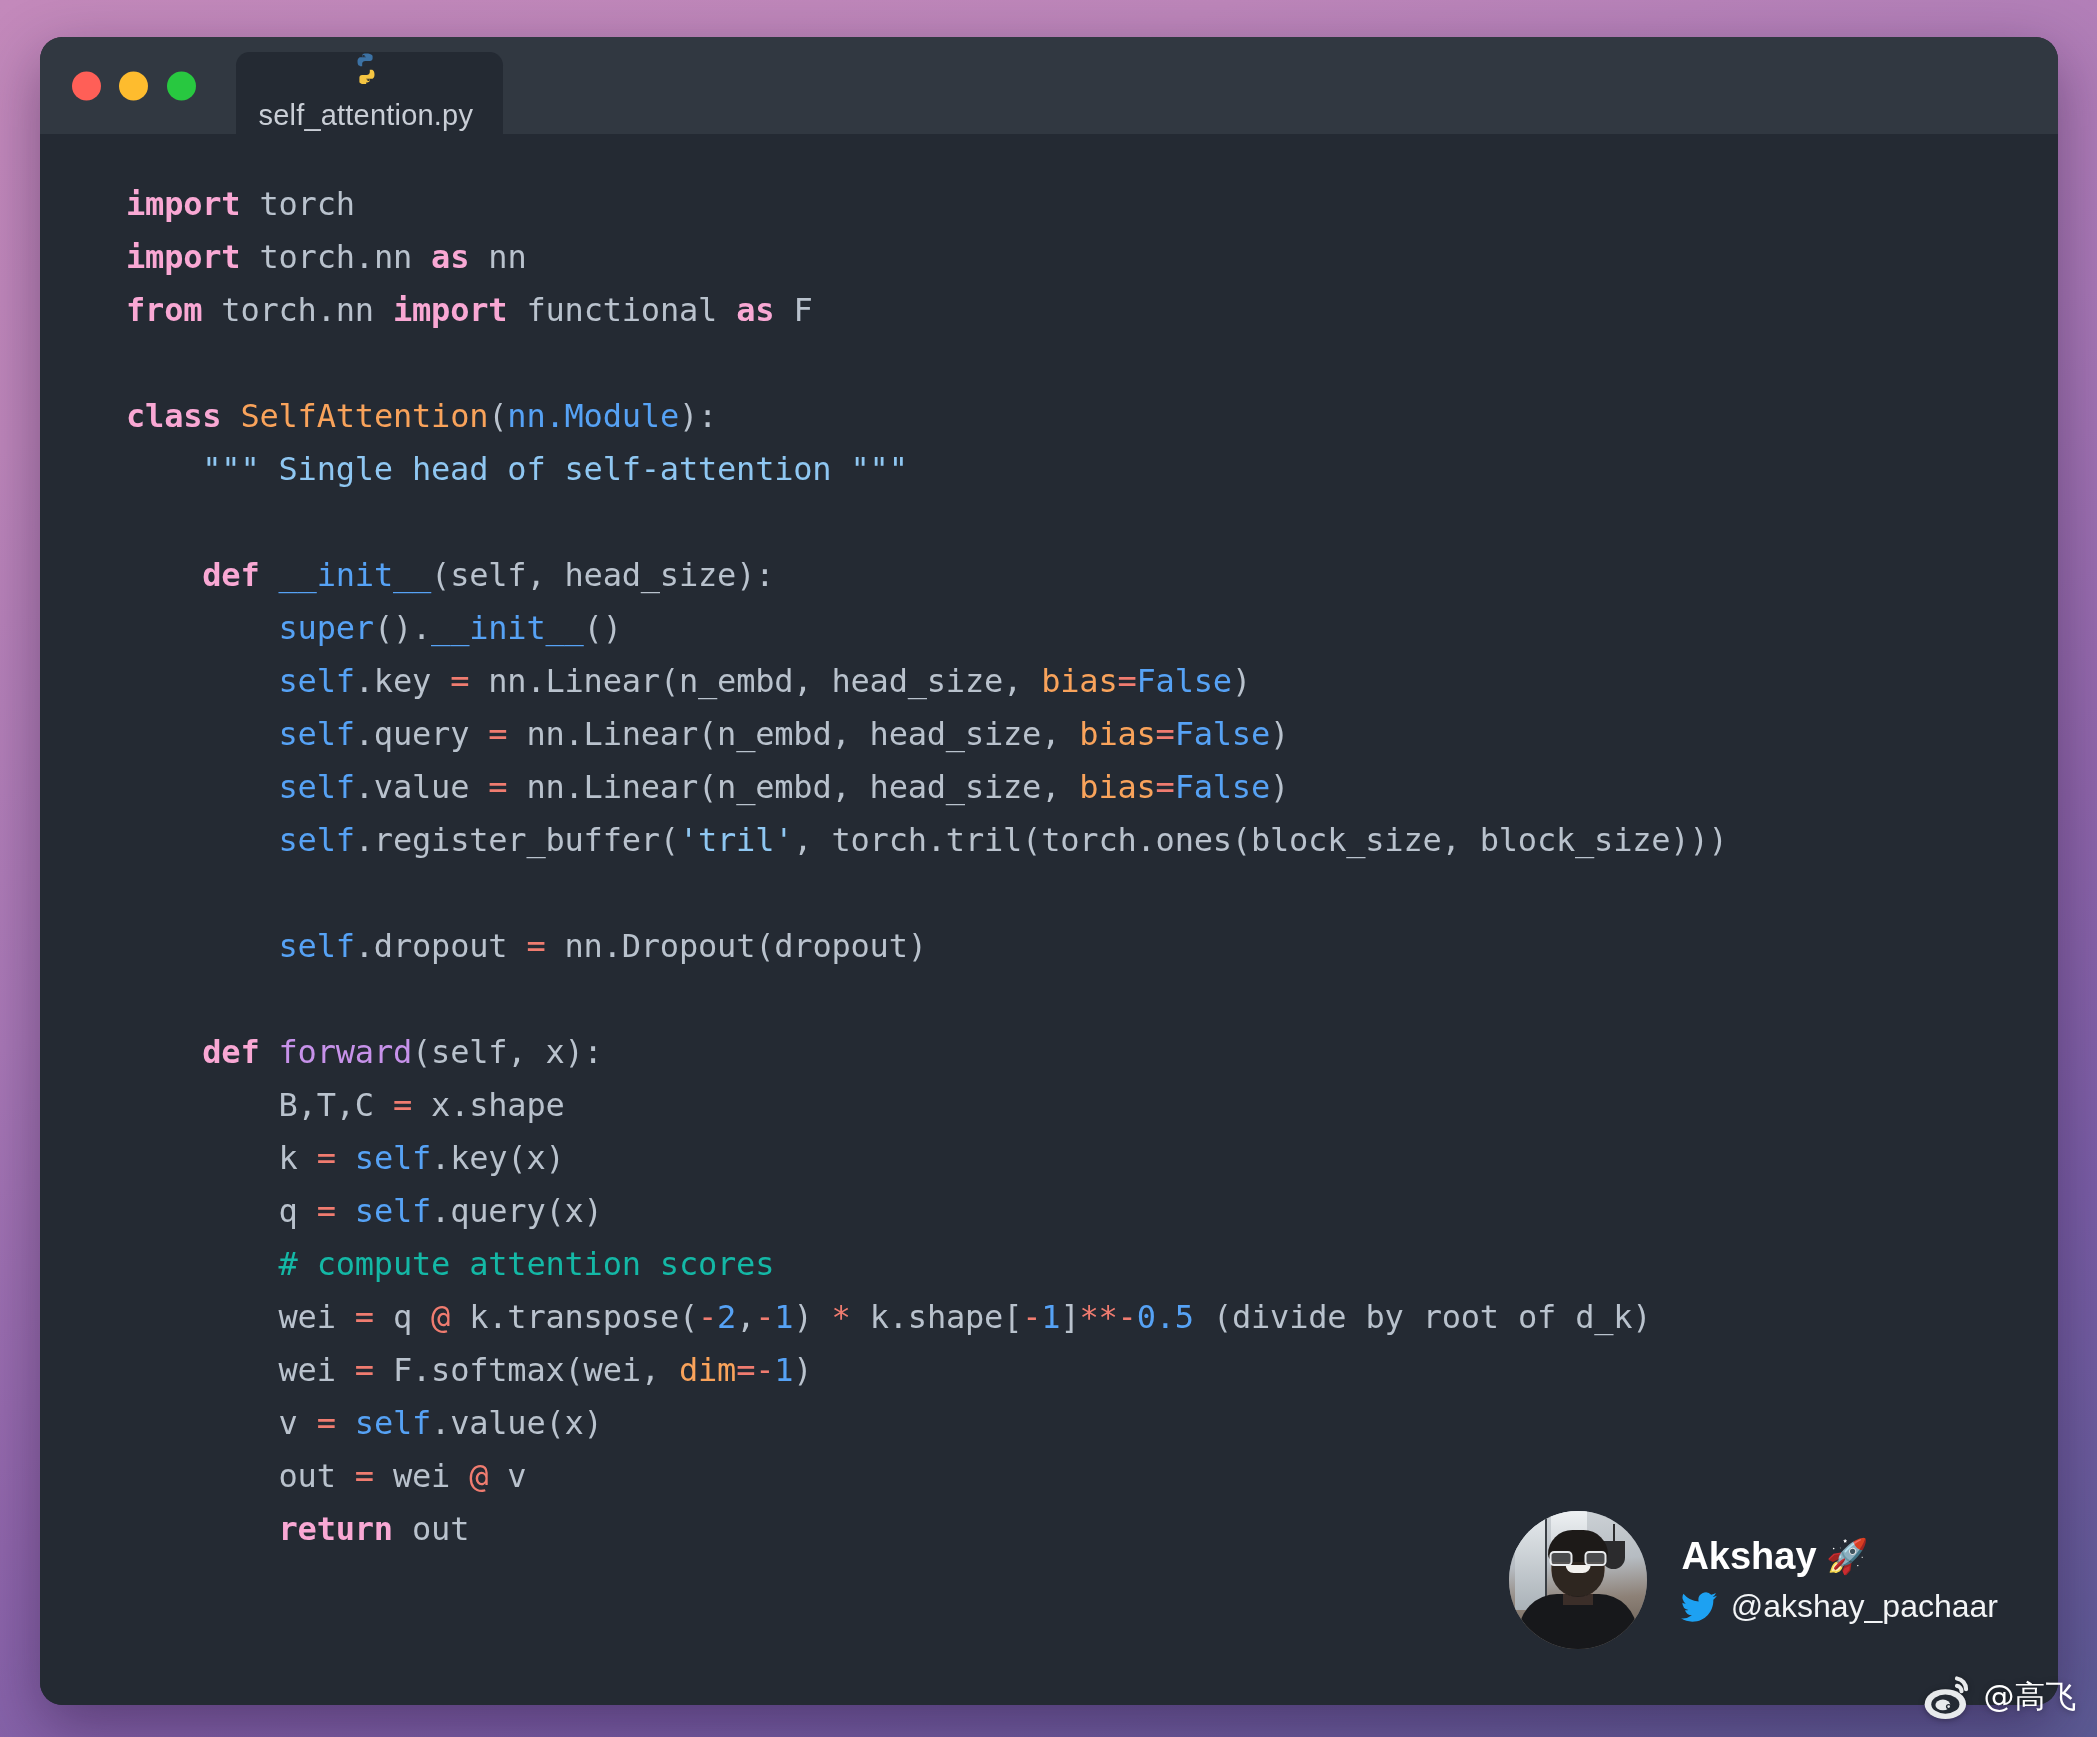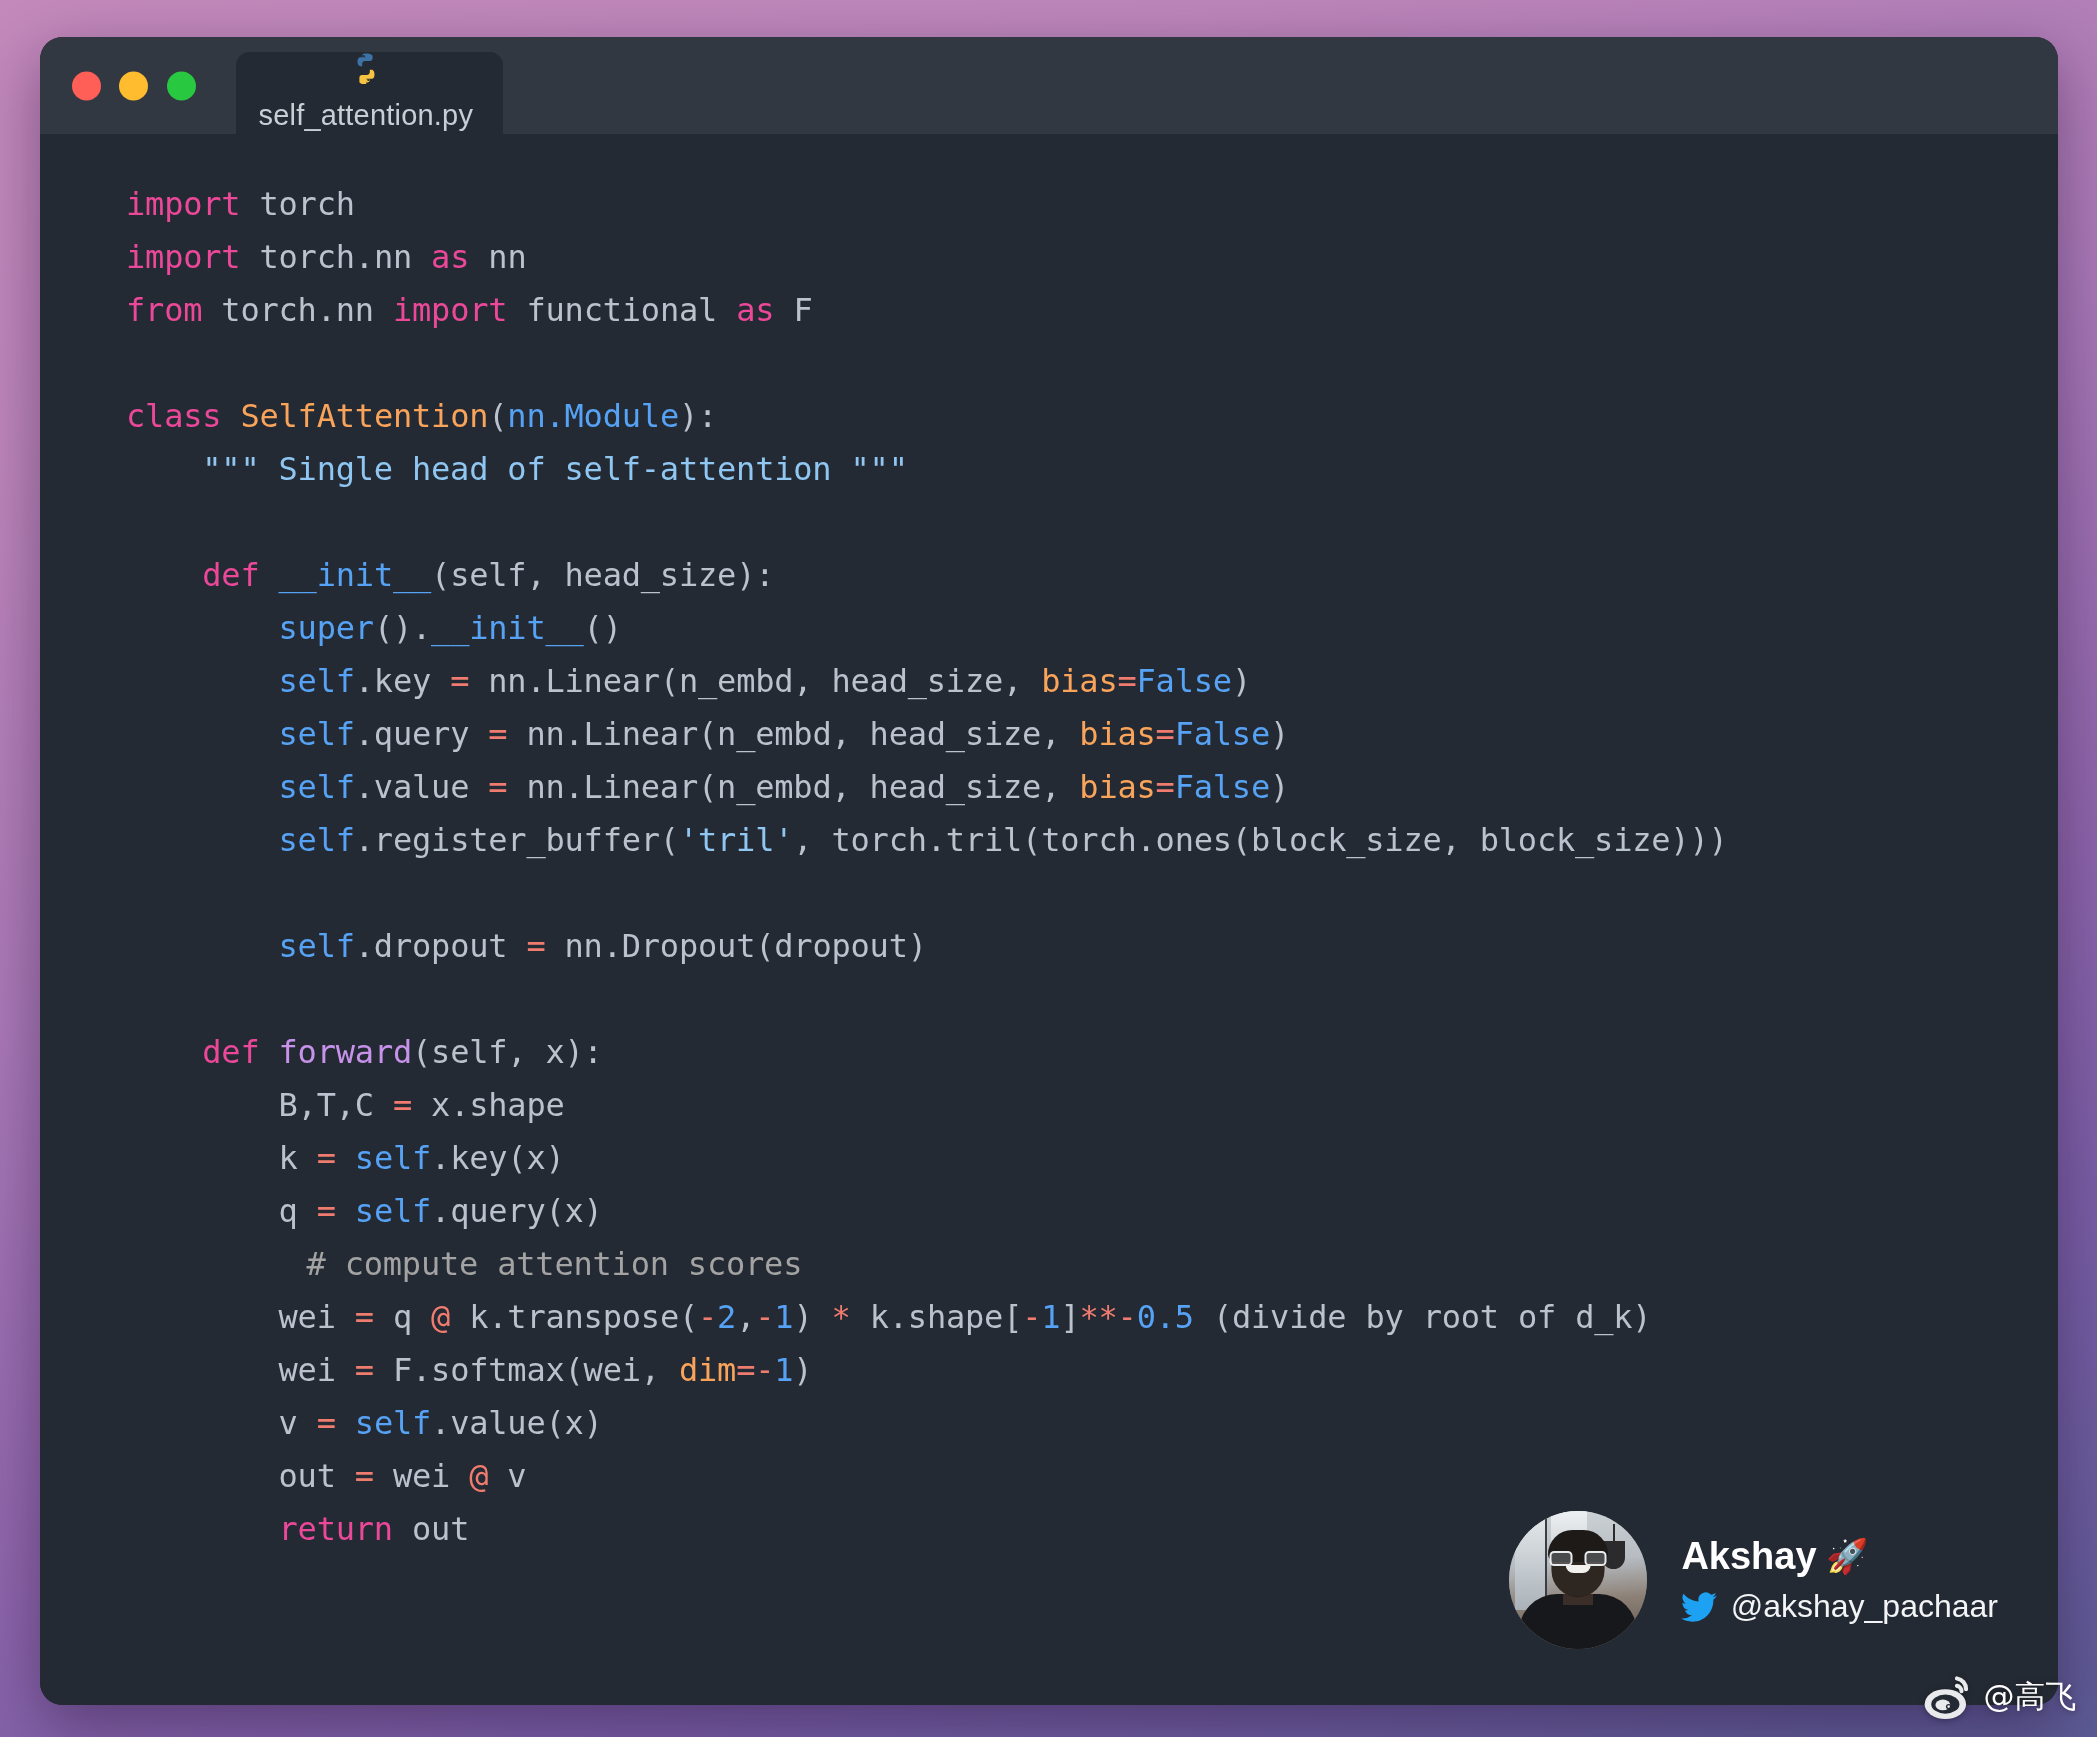--- a/index.html
+++ b/index.html
@@ -85,28 +85,28 @@
   }
   pre.code {
     margin: 0;
     font-family: "DejaVu Sans Mono", "Liberation Mono", monospace;
     font-size: 32px;
     line-height: 53px;
     color: #b9c2cd;
     white-space: pre;
     letter-spacing: -0.2px;
   }
-  .kw   { color: #ec4899; }           
+  .kw   { color: #f9a8d4; font-weight: bold; }           
   .op   { color: #f07c70; }           
   .cls  { color: #f9a35b; }           
   .kwarg{ color: #f9a35b; }           
   .blu  { color: #56a2f5; }           
   .fn   { color: #c792ea; }           
   .str  { color: #8fc7f2; }           
-  .cmt  { color: #a3a3a3; margin-left: 28px; }           
+  .cmt  { color: #14b8a6; }           
   .pln  { color: #b9c2cd; }           
 
   
   .profile {
     position: absolute;
     right: 60px;
     bottom: 56px;
     display: flex;
     align-items: center;
     gap: 34px;

